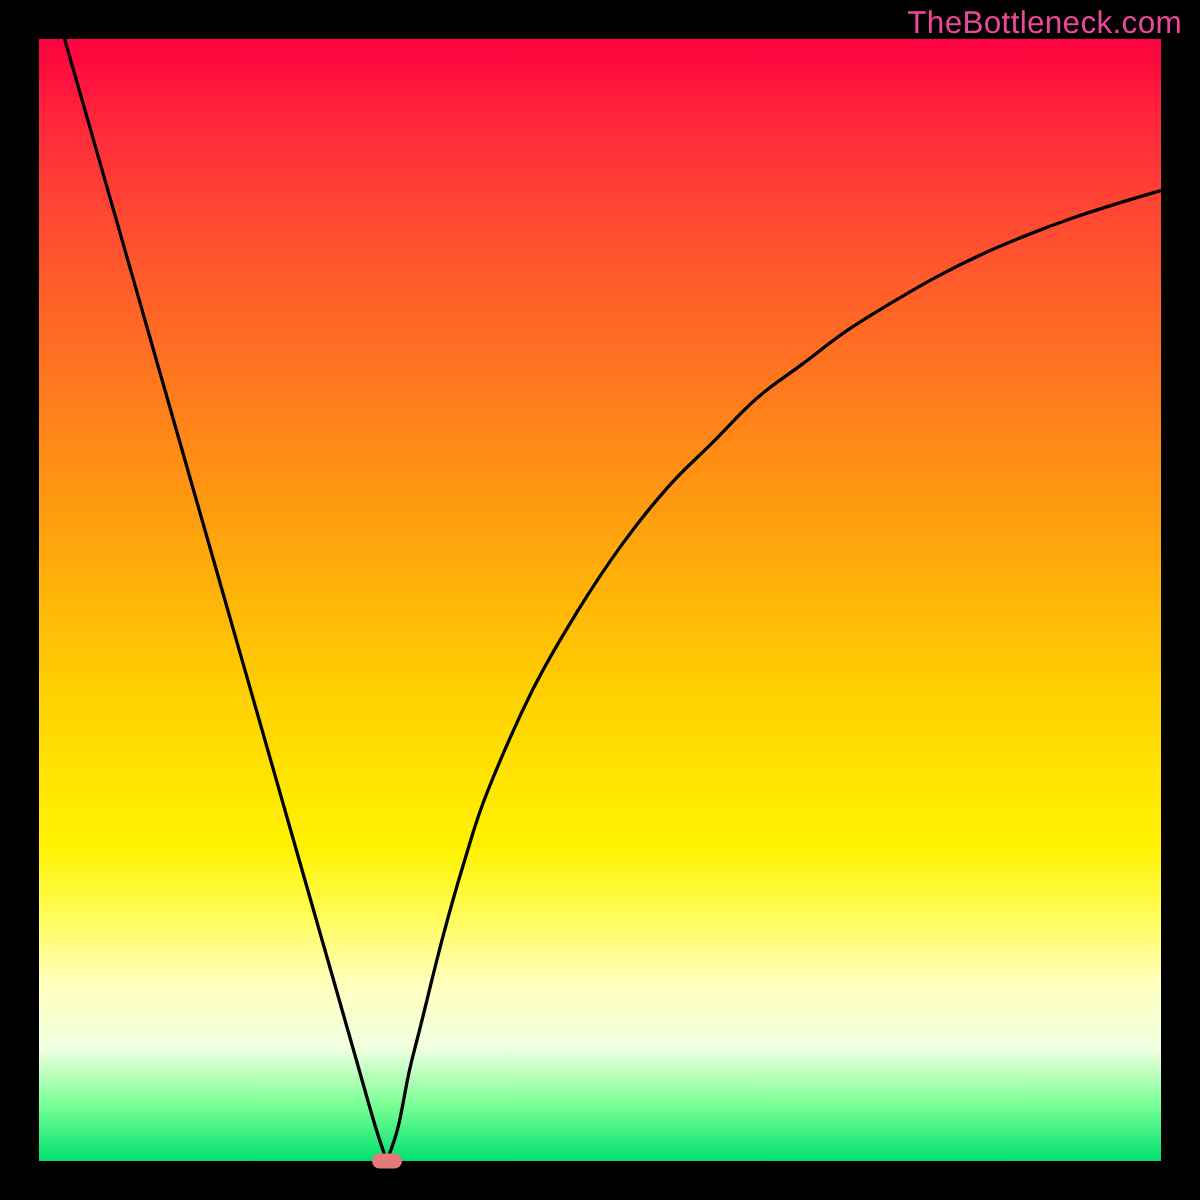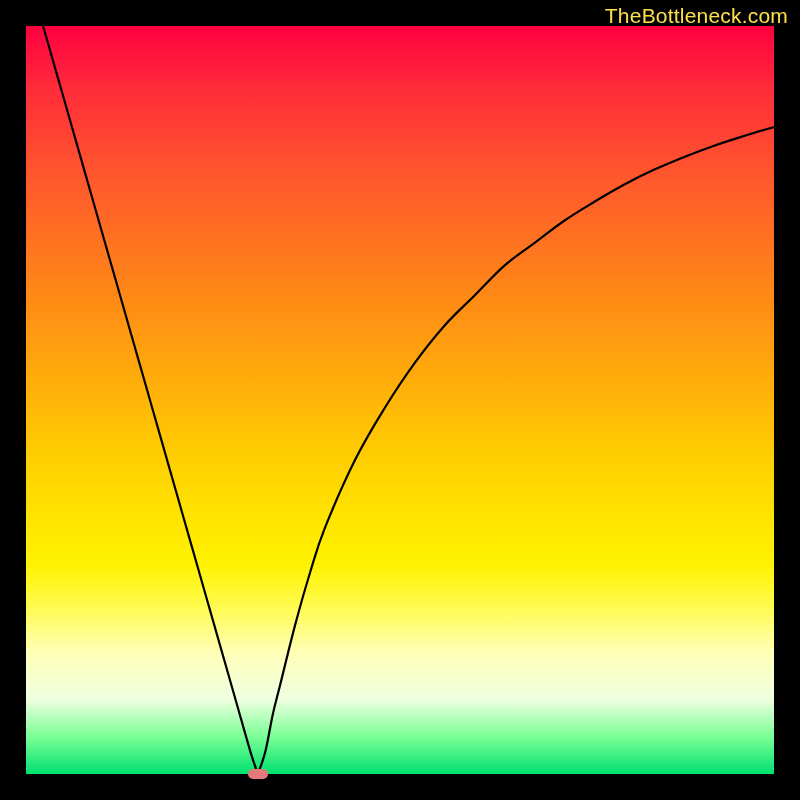--- a/index.html
+++ b/index.html
@@ -30,21 +30,21 @@
       #fffc55 78%,
       #ffffbb 84%,
       #efffe0 90%,
       #7aff95 95%,
       #00e070 100%);
   }
   .watermark {
     position: absolute;
     top: 4px;
     right: 12px;
-    color: #fde047;
+    color: #ec4899;
     font-size: 21px;
     font-weight: 500;
     letter-spacing: 0.2px;
   }
   svg.curve {
     position: absolute;
     left: 0; top: 0;
     width: 100%; height: 100%;
     overflow: visible;
   }

